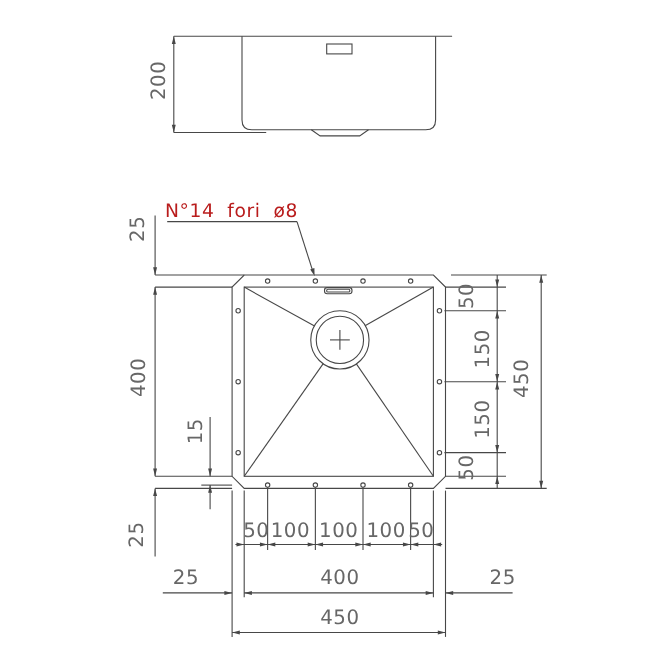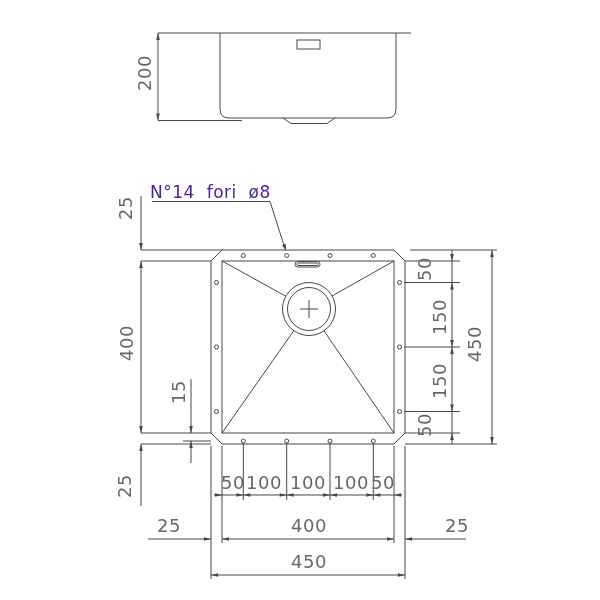--- a/index.html
+++ b/index.html
@@ -9,21 +9,21 @@
   }
   #drawing-svg{position:absolute;left:0;top:0;}
   .lab{
     position:absolute;
     font-size:18px;line-height:1;color:#676767;letter-spacing:0.5px;
     transform:translate(-50%,-50%);
     white-space:pre;
   }
   .lab.v{transform:translate(-50%,-50%) rotate(-90deg);}
   .note{
-    position:absolute;font-size:17px;line-height:1;color:#4c1d95;white-space:pre;
+    position:absolute;font-size:17px;line-height:1;color:#b91c1c;white-space:pre;
     letter-spacing:0.5px;
   }
 </style>
 </head>
 <body>
 
 <div id="canvas">
 
   <svg id="drawing-svg" width="600" height="600" viewBox="0 0 600 600" fill="none" stroke="#474747" stroke-width="1" stroke-linecap="butt">
 

